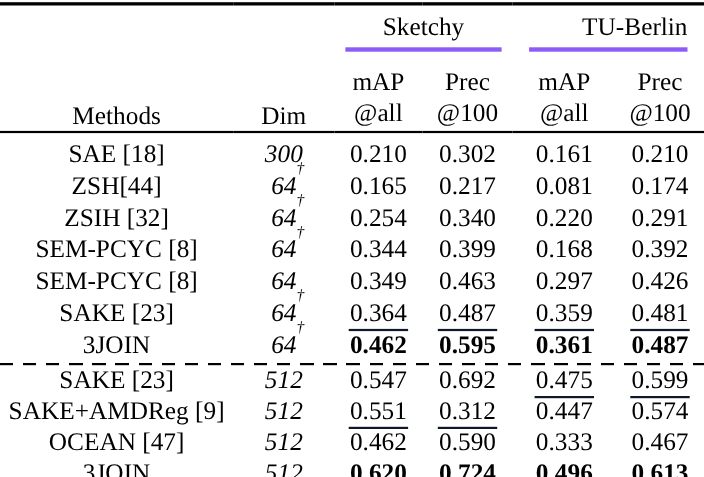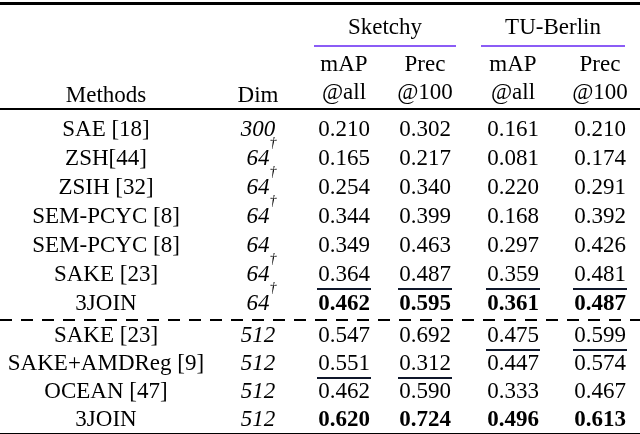--- a/index.html
+++ b/index.html
@@ -35,24 +35,24 @@
   col.c-v1      { width: 80px; }
   col.c-v2      { width: 82px; }
   col.c-v3      { width: 94px; }
   col.c-v4      { width: 80px; }
 
   thead { border-bottom: 2px solid #000; }
   tr.group-row th { height: 42px; vertical-align: bottom; }
   .group-inner {
     margin: 0 10px;
     padding: 4px 0 5px;
-    border-bottom: 2px solid #8b5cf6;
-  }
-  .group-inner.tub { margin: 0 15px; }
-  tr.metric-row th { height: 58px; vertical-align: top; padding-top: 3px; text-align: center; }
+    border-bottom: 4px solid #8b5cf6;
+  }
+  .group-inner.tub { margin: 0 15px; text-align: right; }
+  tr.metric-row th { height: 58px; vertical-align: top; padding-top: 14px; text-align: center; }
   .m-line { display: block; line-height: 28px; }
 
   tr.spacer-row td { height: 4px; line-height: 0; font-size: 0; }
   tbody tr.secA td { height: 29px; line-height: 29px; margin-left: 28px; }
   tbody tr.secB td { height: 28px; line-height: 28px; }
 
   tr.divider-row td { height: 4px; line-height: 0; font-size: 0; padding: 0; }
   .dash-line {
     height: 2px;
     margin-top: 1px;

